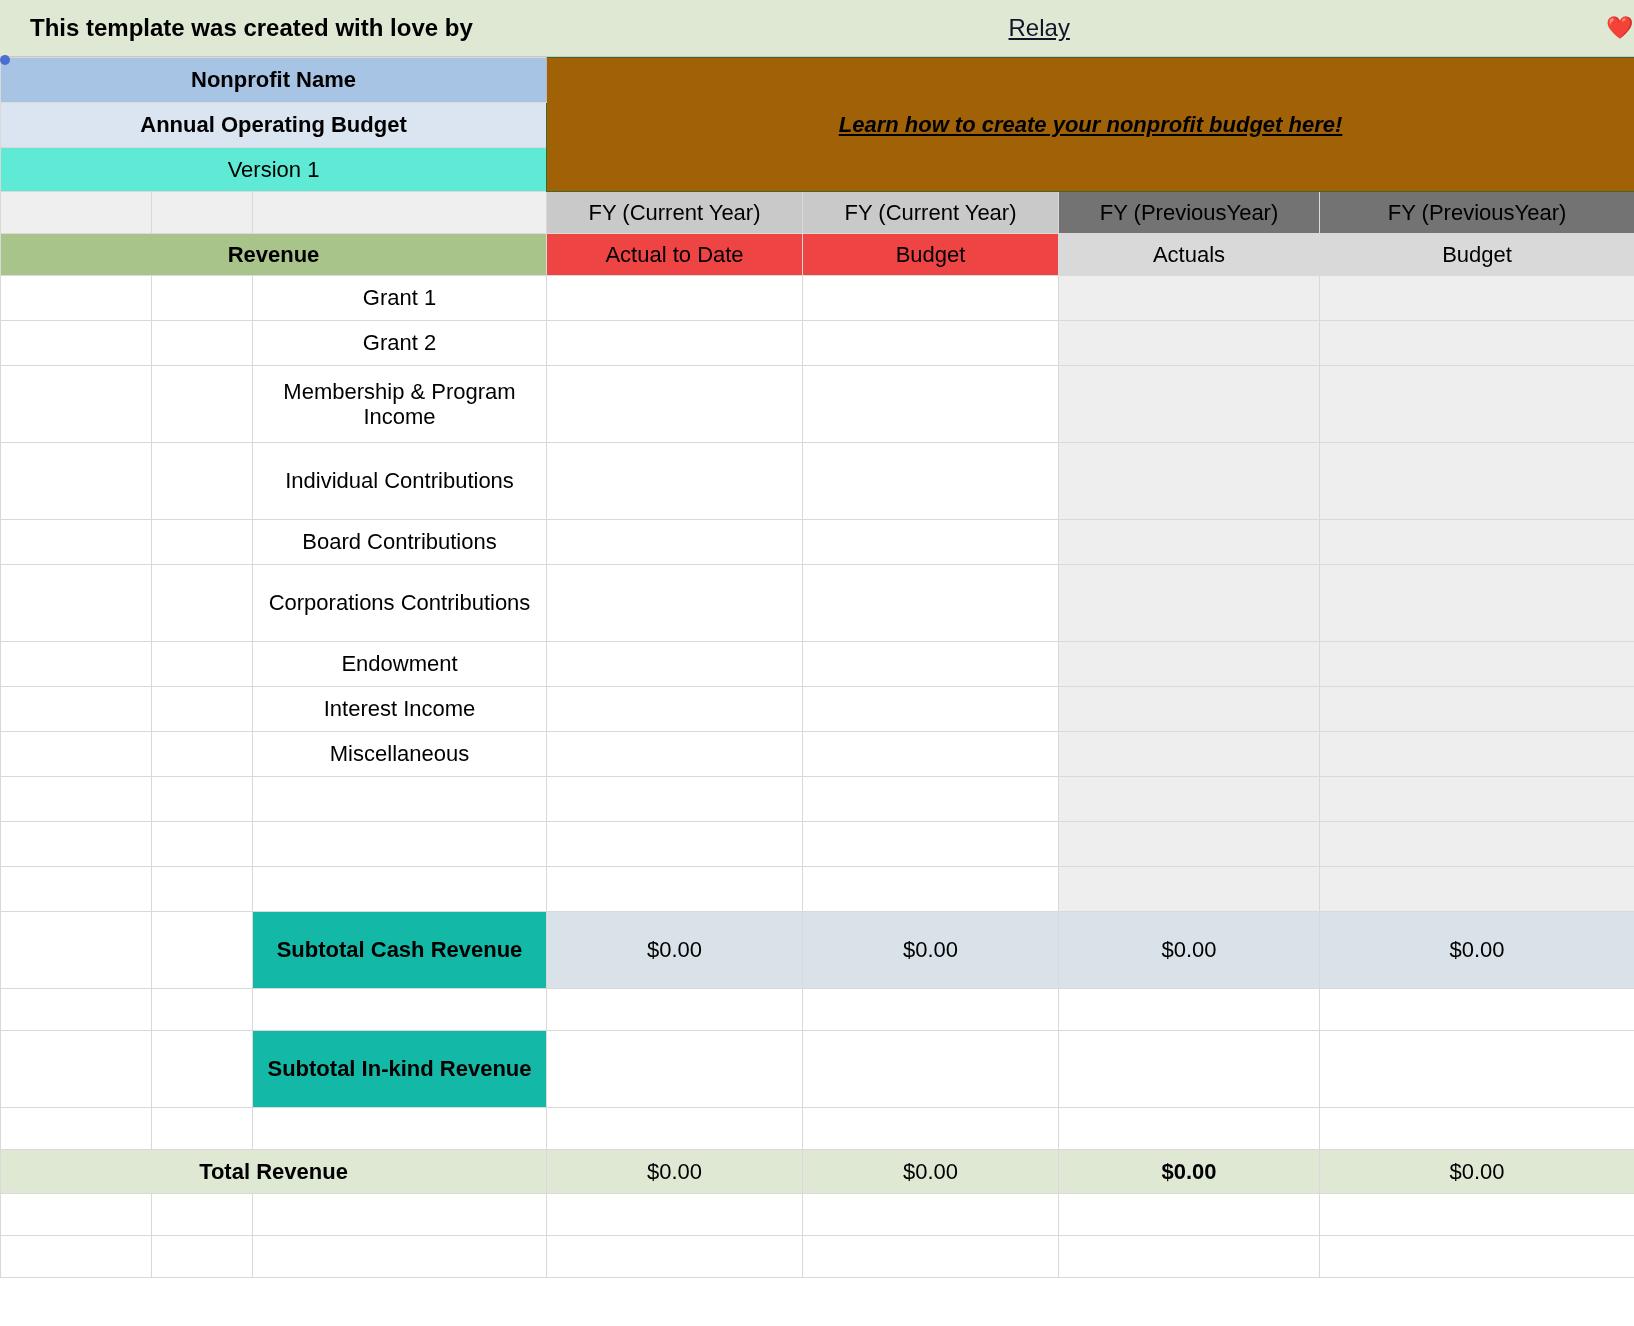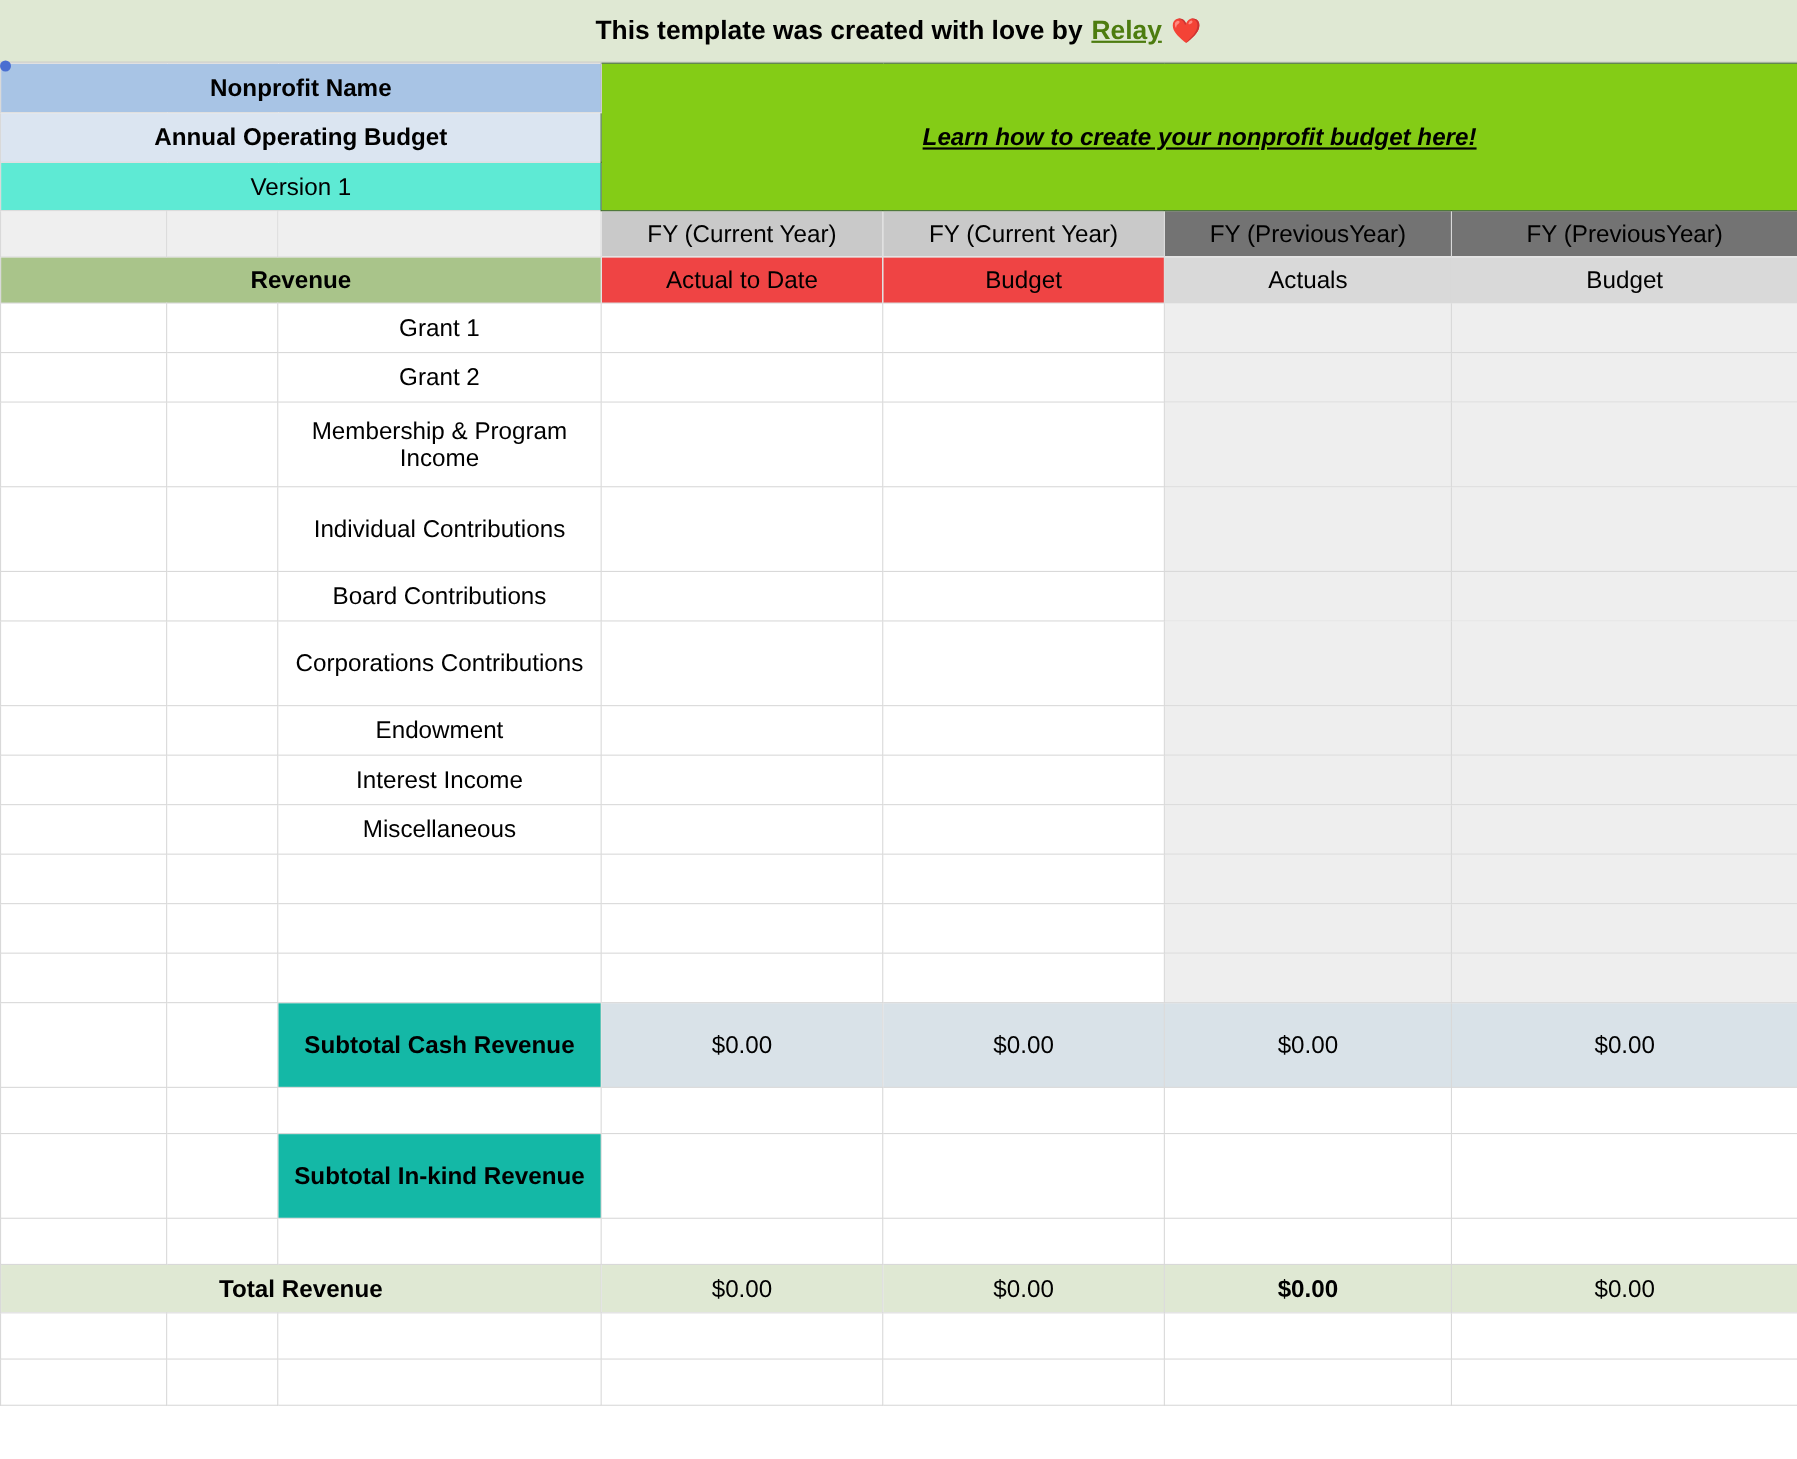--- a/index.html
+++ b/index.html
@@ -15,30 +15,31 @@
     overflow: hidden;
     background: #ffffff;
   }
 
   
   .banner {
     height: 57px;
     background: #dfe8d3;
     display: flex;
     align-items: center;
-    justify-content: center;
+    justify-content: space-between;
     font-size: 24px;
     font-weight: bold;
     color: #000;
     border-bottom: 1px solid #c8c8c8;
+    padding-left: 30px;
   }
   .banner .link {
-    color: #4d7c0f;
+    color: #0f172a;
     text-decoration: underline;
-    font-weight: bold;
+    font-weight: normal;
     margin-left: 8px;
   }
   .banner .heart {
     margin-left: 9px;
     font-size: 22px;
   }
 
   
   table.grid {
     border-collapse: collapse;
@@ -77,21 +78,21 @@
     background: #dbe5f1;
     font-weight: bold;
     font-size: 23px;
   }
   .version-cell {
     background: #5eead4;
     font-weight: normal;
     font-size: 23px;
   }
   .green-promo {
-    background: #84cc16;
+    background: #a16207;
     color: #ffffff;
     font-style: italic;
     font-weight: bold;
     font-size: 24px;
     text-decoration: underline;
     border-color: #3d6b26 !important;
   }
   .hdr-gray {
     background: #efefef;
   }

